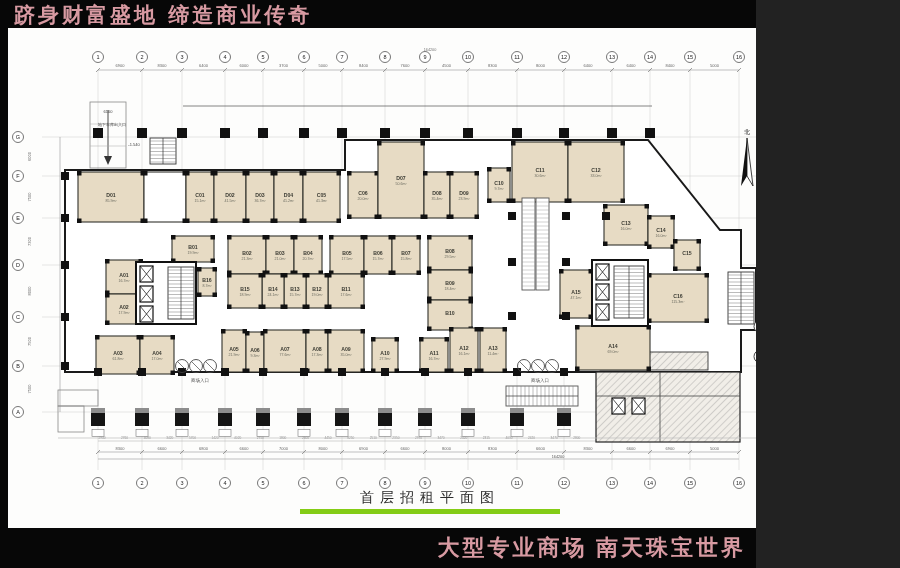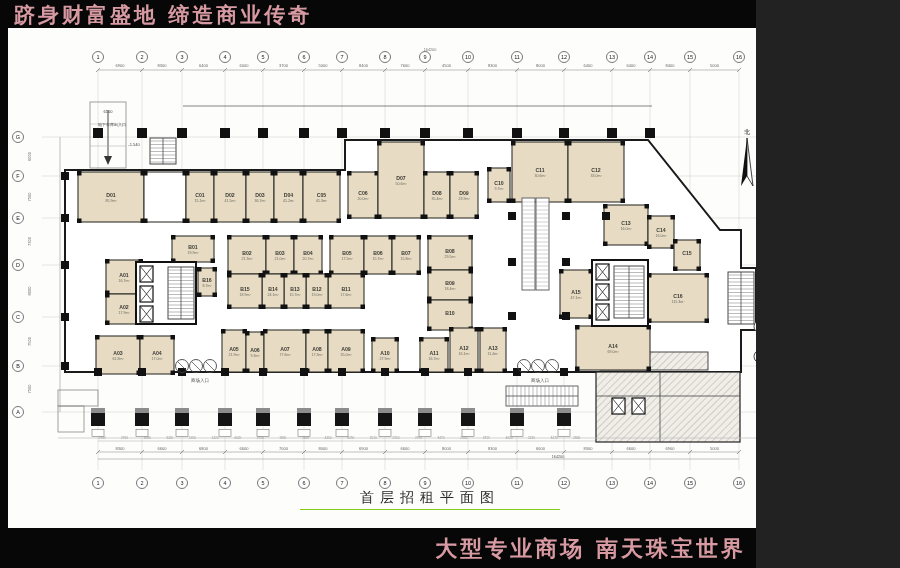--- a/index.html
+++ b/index.html
@@ -2,24 +2,24 @@
 <html><head>
 <meta charset="utf-8">
 <style>
   html,body{margin:0;padding:0;background:#222;}
   .frame{position:relative;width:756px;height:568px;background:#070707;overflow:hidden;
          font-family:"Liberation Sans",sans-serif;}
   .paper{position:absolute;left:8px;top:28px;width:884px;height:500px;background:#fdfdfc;}
   .banner{position:absolute;color:#d89aa2;font-family:"DejaVu Serif",serif;font-weight:bold;
           letter-spacing:3px;white-space:nowrap;}
   .banner.top{left:14px;top:0;height:28px;line-height:29px;font-size:21px;}
-  .banner.bottom{right:10px;top:528px;height:40px;line-height:40px;font-size:22px;}
+  .banner.bottom{right:10px;top:528px;height:40px;line-height:40px;font-size:22px;font-family:Liberation Serif, serif;}
   .plan-title{position:absolute;left:300px;top:489px;width:260px;text-align:center;
               color:#2b2b2b;font-size:14px;letter-spacing:6px;padding-bottom:2px;
-              border-bottom:1px solid #84cc16;}
+              border-bottom:5px solid #84cc16;}
   svg{position:absolute;left:0;top:0;}
   svg text{font-family:"Liberation Sans",sans-serif;}
 </style>
 </head>
 <body>
 
 <div class="frame">
   <div class="paper"></div>
   <svg id="plan-svg" width="900" height="568" viewBox="0 0 900 568">
       <defs>

